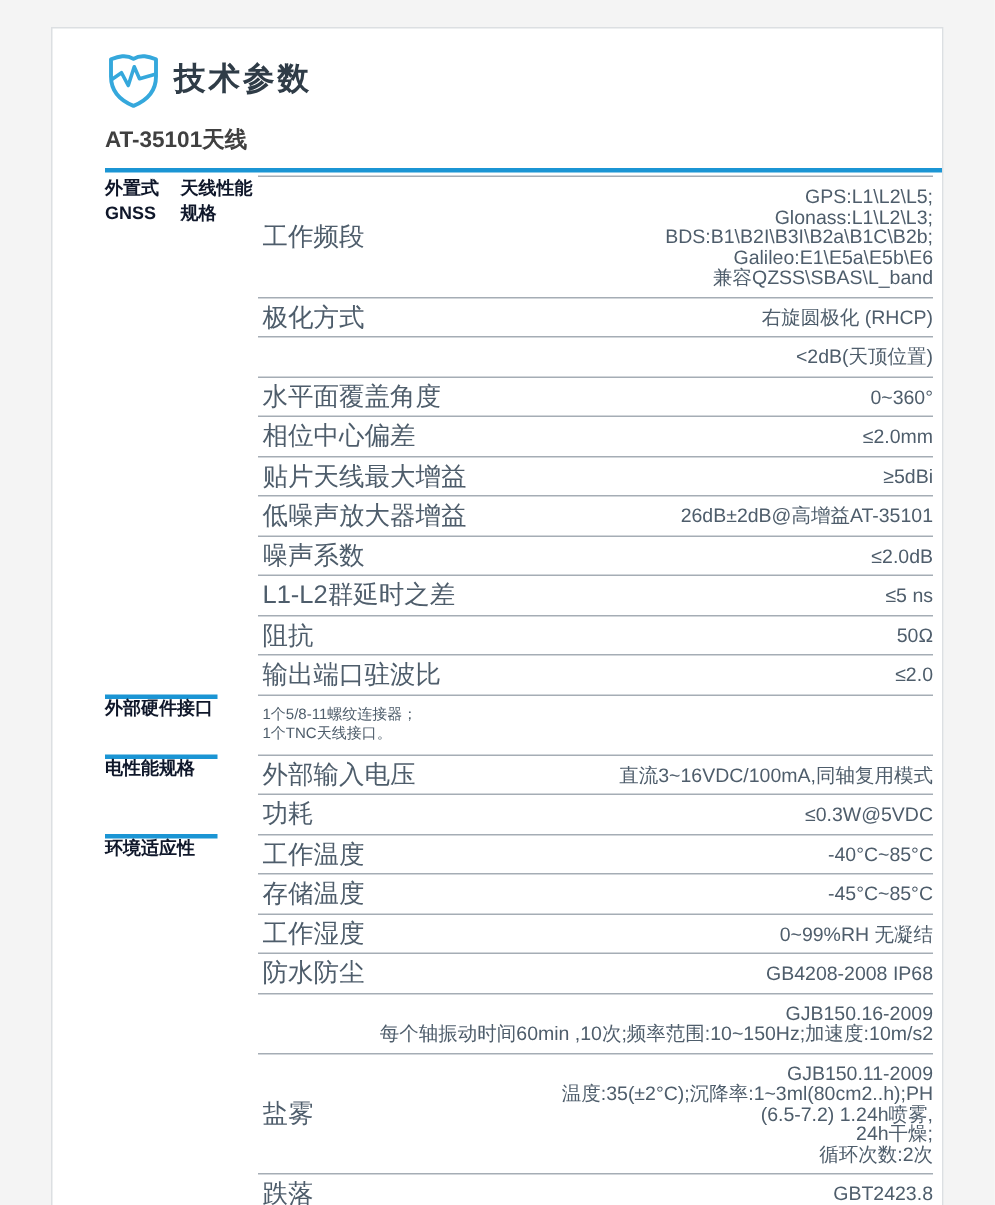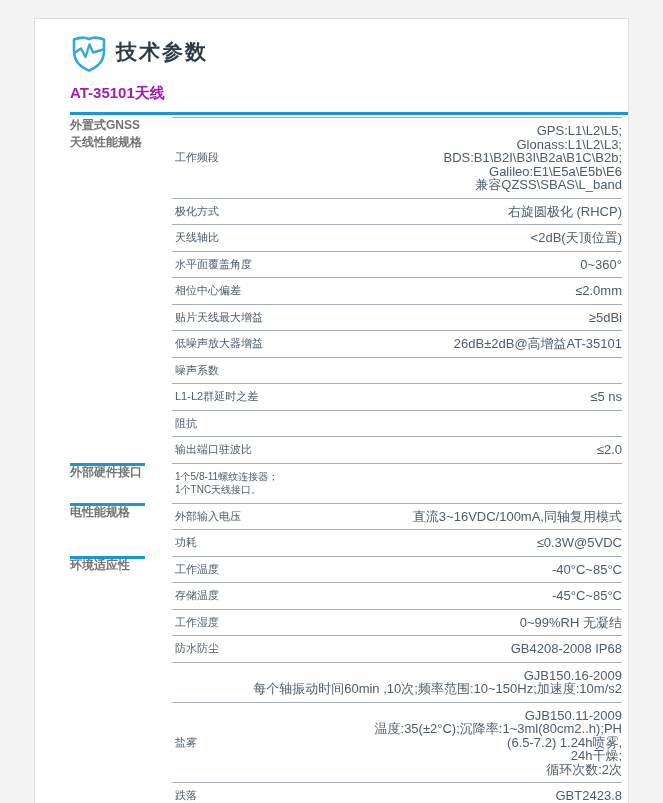--- a/index.html
+++ b/index.html
@@ -14,43 +14,43 @@
     padding:10px 6px 0 35px;
     overflow:hidden;
   }
   
   .hdr { display:flex; align-items:center; gap:8px; height:46px; }
   .shield { width:38px; height:41px; flex:none; display:block; }
   .hdr h1 {
     font-size:21px; font-weight:bold; color:#2f3c47; letter-spacing:2px;
   }
   .product {
-    font-size:15px; font-weight:bold; color:#a21caf;
+    font-size:15px; font-weight:bold; color:#404040;
     margin:9px 0 9px 0;
   }
   .blue-rule { height:3px; background:#1b95d4; width:613px; }
   
   .spec { margin-top:2px; }
   .section { display:flex; }
   .section-label {
     width:102px; flex:none; position:relative;
-    display:flex; flex-direction:column; justify-content:flex-start;
-    font-size:12px; font-weight:bold; color:#737373; line-height:1.45;
+    display:flex; flex-direction:row; justify-content:space-between;
+    font-size:12px; font-weight:bold; color:#0f172a; line-height:1.45;
   }
   .section-label::after {
     content:""; position:absolute; bottom:-2px; left:0;
     width:75px; height:3px; background:#1b95d4;
   }
   .section-rows { flex:1; min-width:0; }
   .section:first-child .section-rows { border-top:1px solid #a5adb5; }
   .spec-row { display:flex; border-bottom:1px solid #a5adb5; }
   .section:last-child .spec-row:last-child { border-bottom:2px solid #5c6671; }
   .spec-name {
     width:193px; flex:none; padding:6px 4px 6px 3px;
-    font-size:11px; color:#4e5d6b; line-height:13.5px;
+    font-size:17px; color:#4e5d6b; line-height:13.5px;
     display:flex; flex-direction:column; justify-content:center;
   }
   .spec-value {
     flex:1; padding:6px 0;
     font-size:13px; color:#4e5d6b; line-height:13.5px;
     display:flex; flex-direction:column; justify-content:center;text-align:right;
   }
   .spec-full {
     padding:6px 4px 6px 3px;
     font-size:10px; color:#4e5d6b; line-height:13.5px;
@@ -94,23 +94,20 @@
           </div>
           <div class="spec-row">
             <div class="spec-name">
               <div>极化方式</div>
             </div>
             <div class="spec-value">
               <div>右旋圆极化 (RHCP)</div>
             </div>
           </div>
           <div class="spec-row">
-            <div class="spec-name">
-              <div>天线轴比</div>
-            </div>
             <div class="spec-value">
               <div>&lt;2dB(天顶位置)</div>
             </div>
           </div>
           <div class="spec-row">
             <div class="spec-name">
               <div>水平面覆盖角度</div>
             </div>
             <div class="spec-value">
               <div>0~360°</div>
@@ -137,32 +134,38 @@
               <div>低噪声放大器增益</div>
             </div>
             <div class="spec-value">
               <div>26dB±2dB@高增益AT-35101</div>
             </div>
           </div>
           <div class="spec-row">
             <div class="spec-name">
               <div>噪声系数</div>
             </div>
+            <div class="spec-value">
+              <div>≤2.0dB</div>
+            </div>
           </div>
           <div class="spec-row">
             <div class="spec-name">
               <div>L1-L2群延时之差</div>
             </div>
             <div class="spec-value">
               <div>≤5 ns</div>
             </div>
           </div>
           <div class="spec-row">
             <div class="spec-name">
               <div>阻抗</div>
+            </div>
+            <div class="spec-value">
+              <div>50Ω</div>
             </div>
           </div>
           <div class="spec-row">
             <div class="spec-name">
               <div>输出端口驻波比</div>
             </div>
             <div class="spec-value">
               <div>≤2.0</div>
             </div>
           </div>

